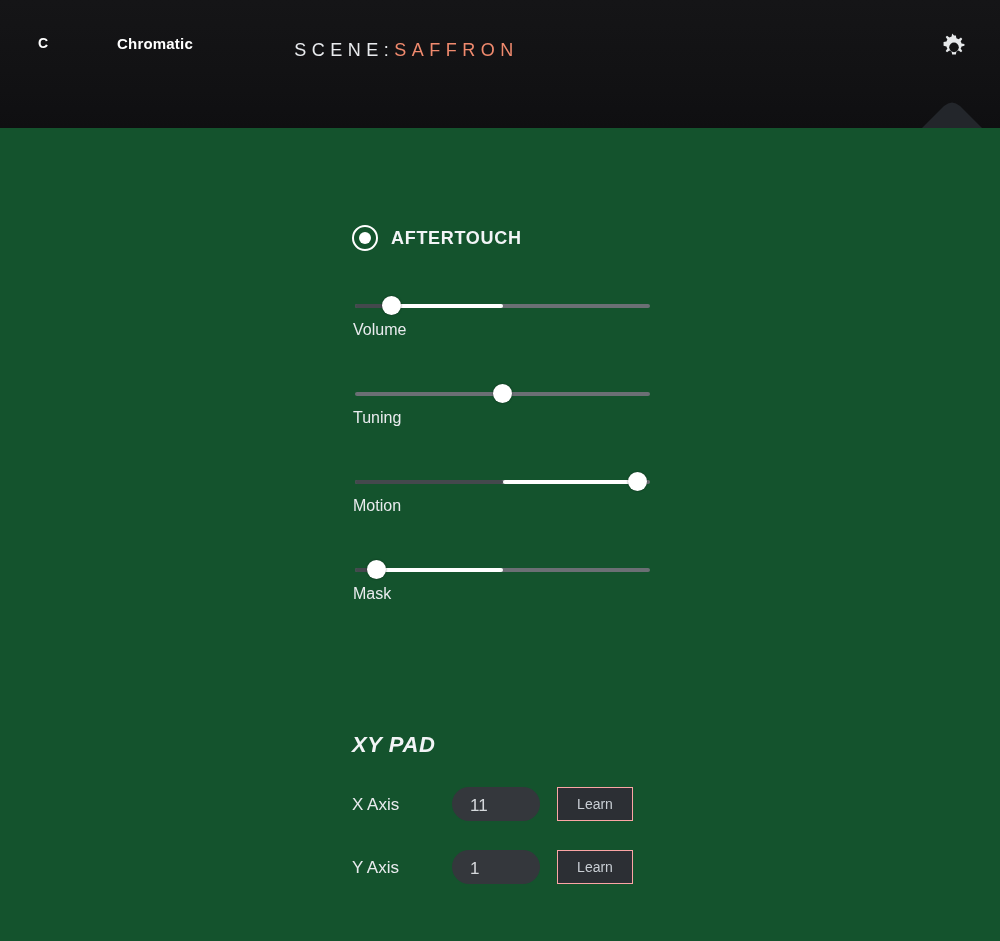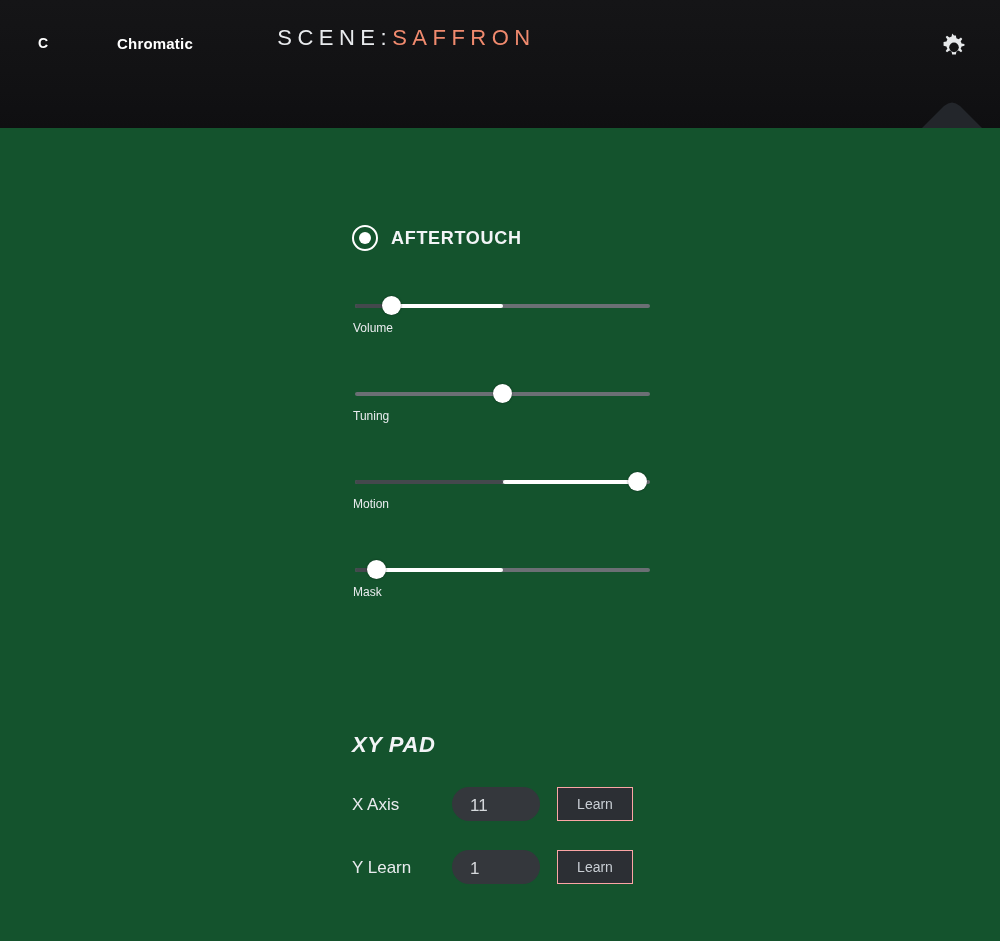--- a/index.html
+++ b/index.html
@@ -51,24 +51,24 @@
     top: 35px;
     font-size: 15px;
     font-weight: bold;
     color: #ffffff;
     letter-spacing: 0.2px;
   }
 
   .hdr-title {
     position: absolute;
     left: 0;
-    top: 25px;
+    top: 40px;
     width: 813px;
     text-align: center;
-    font-size: 22px;
+    font-size: 18px;
     letter-spacing: 5.5px;
     font-weight: 400;
     white-space: nowrap;
   }
   .hdr-title .t-scene { color: #e9ebee; }
   .hdr-title .t-colon { color: #e9ebee; }
   .hdr-title .t-scene-name { color: #f08a6e; }
 
   .gear-btn {
     position: absolute;
@@ -194,21 +194,21 @@
     border-radius: 50%;
     background: #ffffff;
     cursor: pointer;
     box-shadow: 0 0 2px rgba(0,0,0,0.5);
   }
 
   .slider-label {
     position: absolute;
     left: 1px;
     top: 41px;
-    font-size: 12px;
+    font-size: 16px;
     color: #e9ebee;
     font-weight: 400;
   }
 
   
   .section-xypad {
     position: absolute;
     left: 352px;
     top: 604px;
     width: 300px;
@@ -367,21 +367,21 @@
 
     <div class="axis-rows">
 
       <div class="axis-row">
         <div class="axis-label">X Axis</div>
         <input class="axis-value" type="text" value="11" style="">
         <button class="learn-btn">Learn</button>
       </div>
 
       <div class="axis-row">
-        <div class="axis-label">Y Learn</div>
+        <div class="axis-label">Y Axis</div>
         <input class="axis-value" type="text" value="1" style="">
         <button class="learn-btn">Learn</button>
       </div>
 
     </div>
   </div>
 
 </div>
 
 </body></html>

